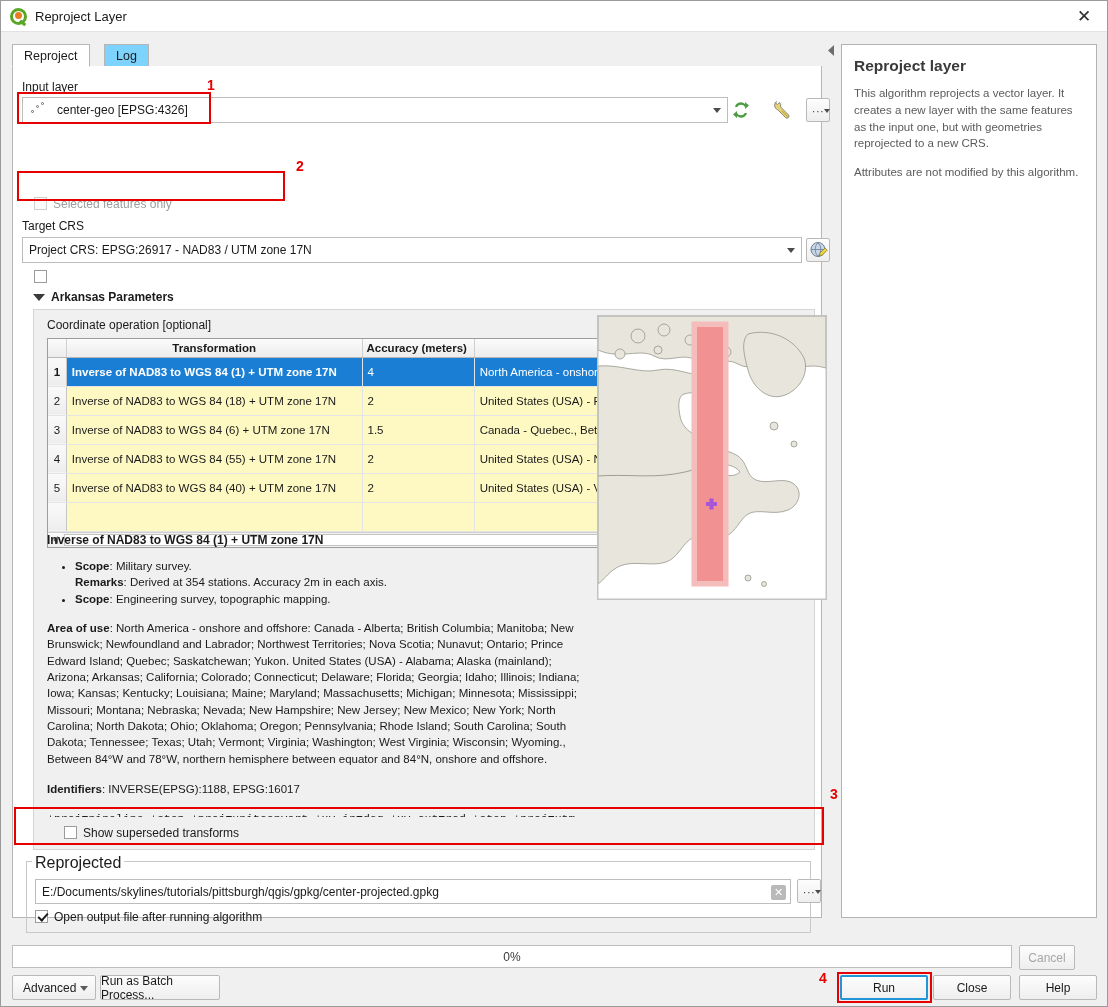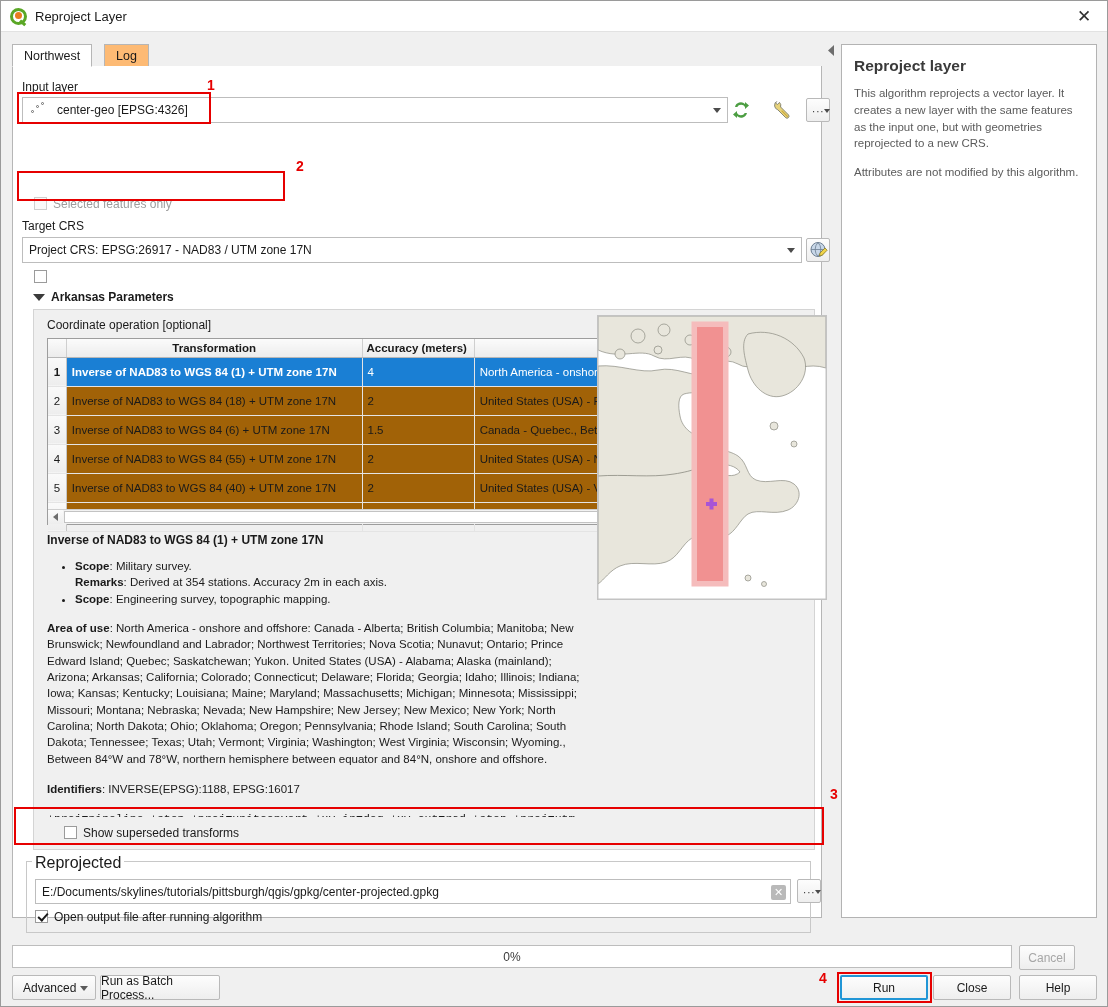--- a/index.html
+++ b/index.html
@@ -63,21 +63,21 @@
   .tabstrip .underline {
     position: absolute; left: 0; top: 22px; width: 810px;
     border-bottom: 1px solid #b6b6b6;
   }
   .tab {
     position: absolute; top: 0; height: 23px;
     padding: 0 11px;
     display: flex; align-items: center;
     font-size: 12.5px;
     border: 1px solid #b6b6b6;
-    background: #fdba74;
+    background: #7dd3fc;
     cursor: pointer;
   }
   .tab.active {
     background: #ffffff;
     border-bottom-color: #ffffff;
     z-index: 2;
   }
   #tab-parameters { left: 0; }
   #tab-log { left: 92px; }
 
@@ -180,22 +180,22 @@
   .adv-box {
     position: absolute; left: 20px; top: 243px;
     width: 782px; height: 541px;
     background: #f0f0f0;
     border: 1px solid #d4d4d4;
   }
 
   
   .tbl-wrap {
     position: absolute; left: 13px; top: 28px;
-    width: 756px; height: 187px;
-    background: #a16207;
+    width: 756px; height: 210px;
+    background: #fef9c3;
     border: 1px solid #9d9d9d;
   }
   table.ops { border-collapse: collapse; table-layout: fixed; width: 756px; }
   table.ops th {
     height: 18px;
     background: linear-gradient(#fbfbfb, #ececec);
     border-right: 1px solid #cfcfcf;
     border-bottom: 1px solid #b7b7b7;
     font-size: 11.5px; font-weight: bold; color: #1a1a1a;
     padding: 0 4px;
@@ -372,21 +372,21 @@
         <div class="tail"></div>
         <div class="dot"></div>
     </div>
     <span class="title-text">Reproject Layer</span>
     <div class="close-x">✕</div>
   </div>
 
   <div class="tabstrip">
     <div class="underline"></div>
     <div class="tab active" id="tab-parameters">
-      <span>Northwest</span>
+      <span>Reproject</span>
     </div>
     <div class="tab" id="tab-log">
       <span>Log</span>
     </div>
   </div>
 
   <div class="params-panel">
 
     <div class="lbl" style="left:9px; top:14px;">Input layer</div>
     <div class="combo" style="left:9px; top:31px; width:706px;">

